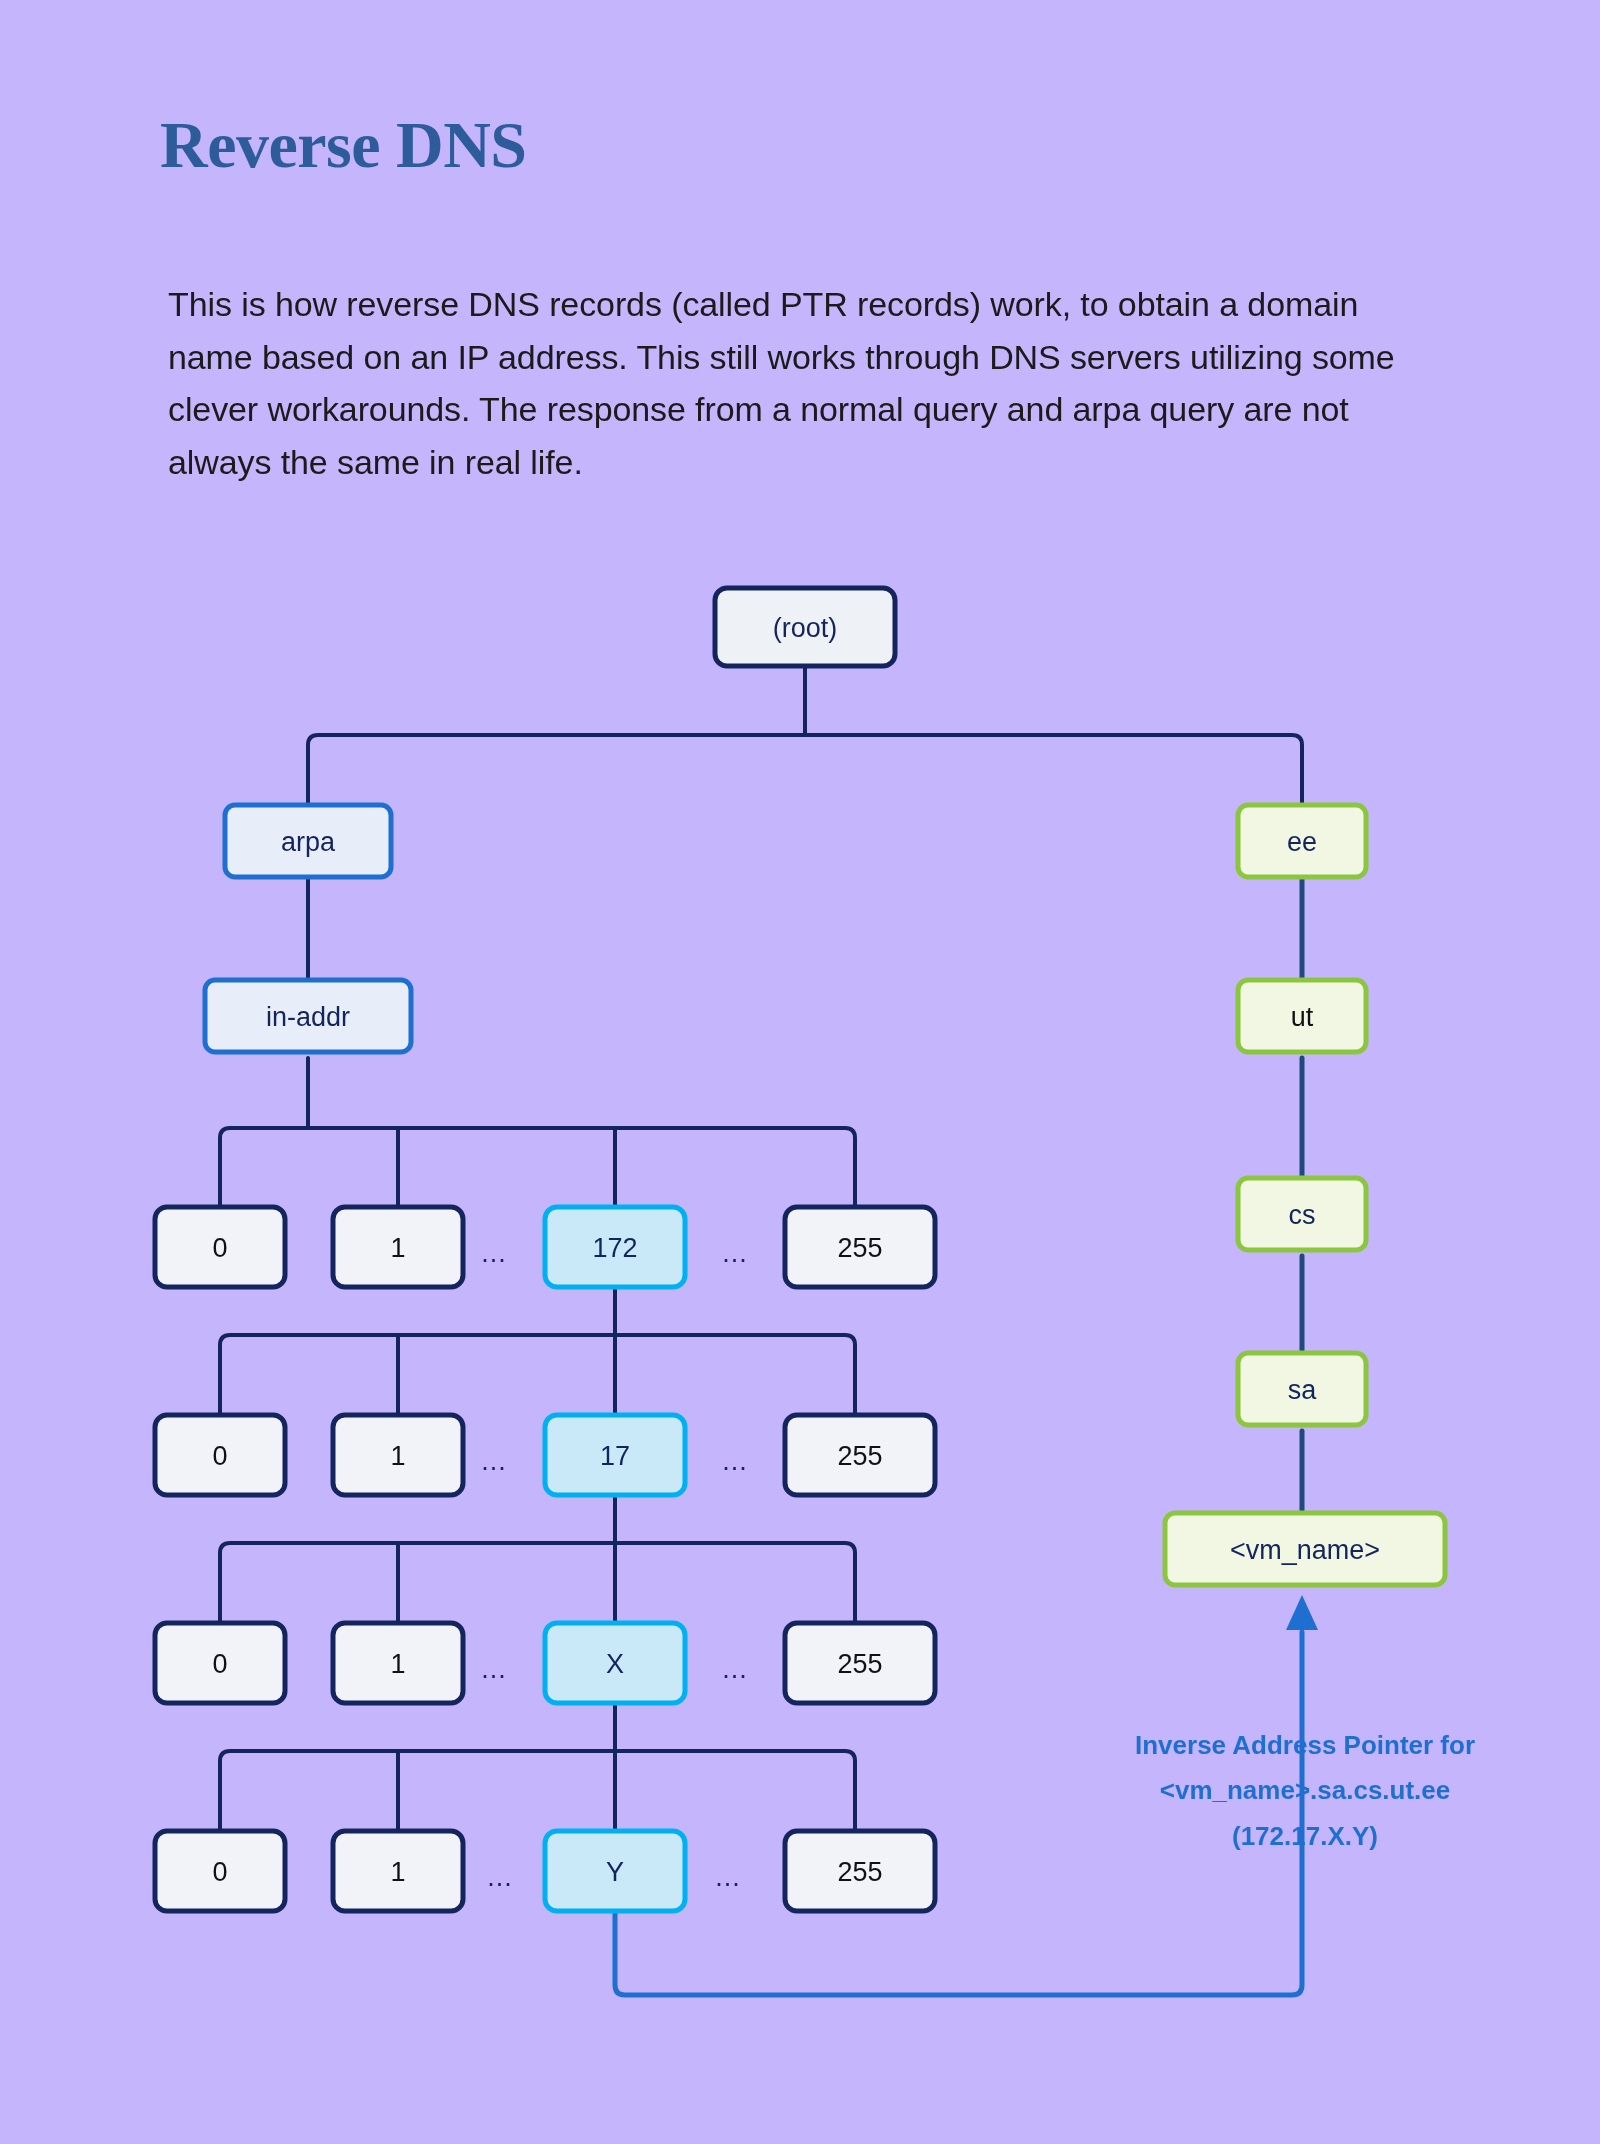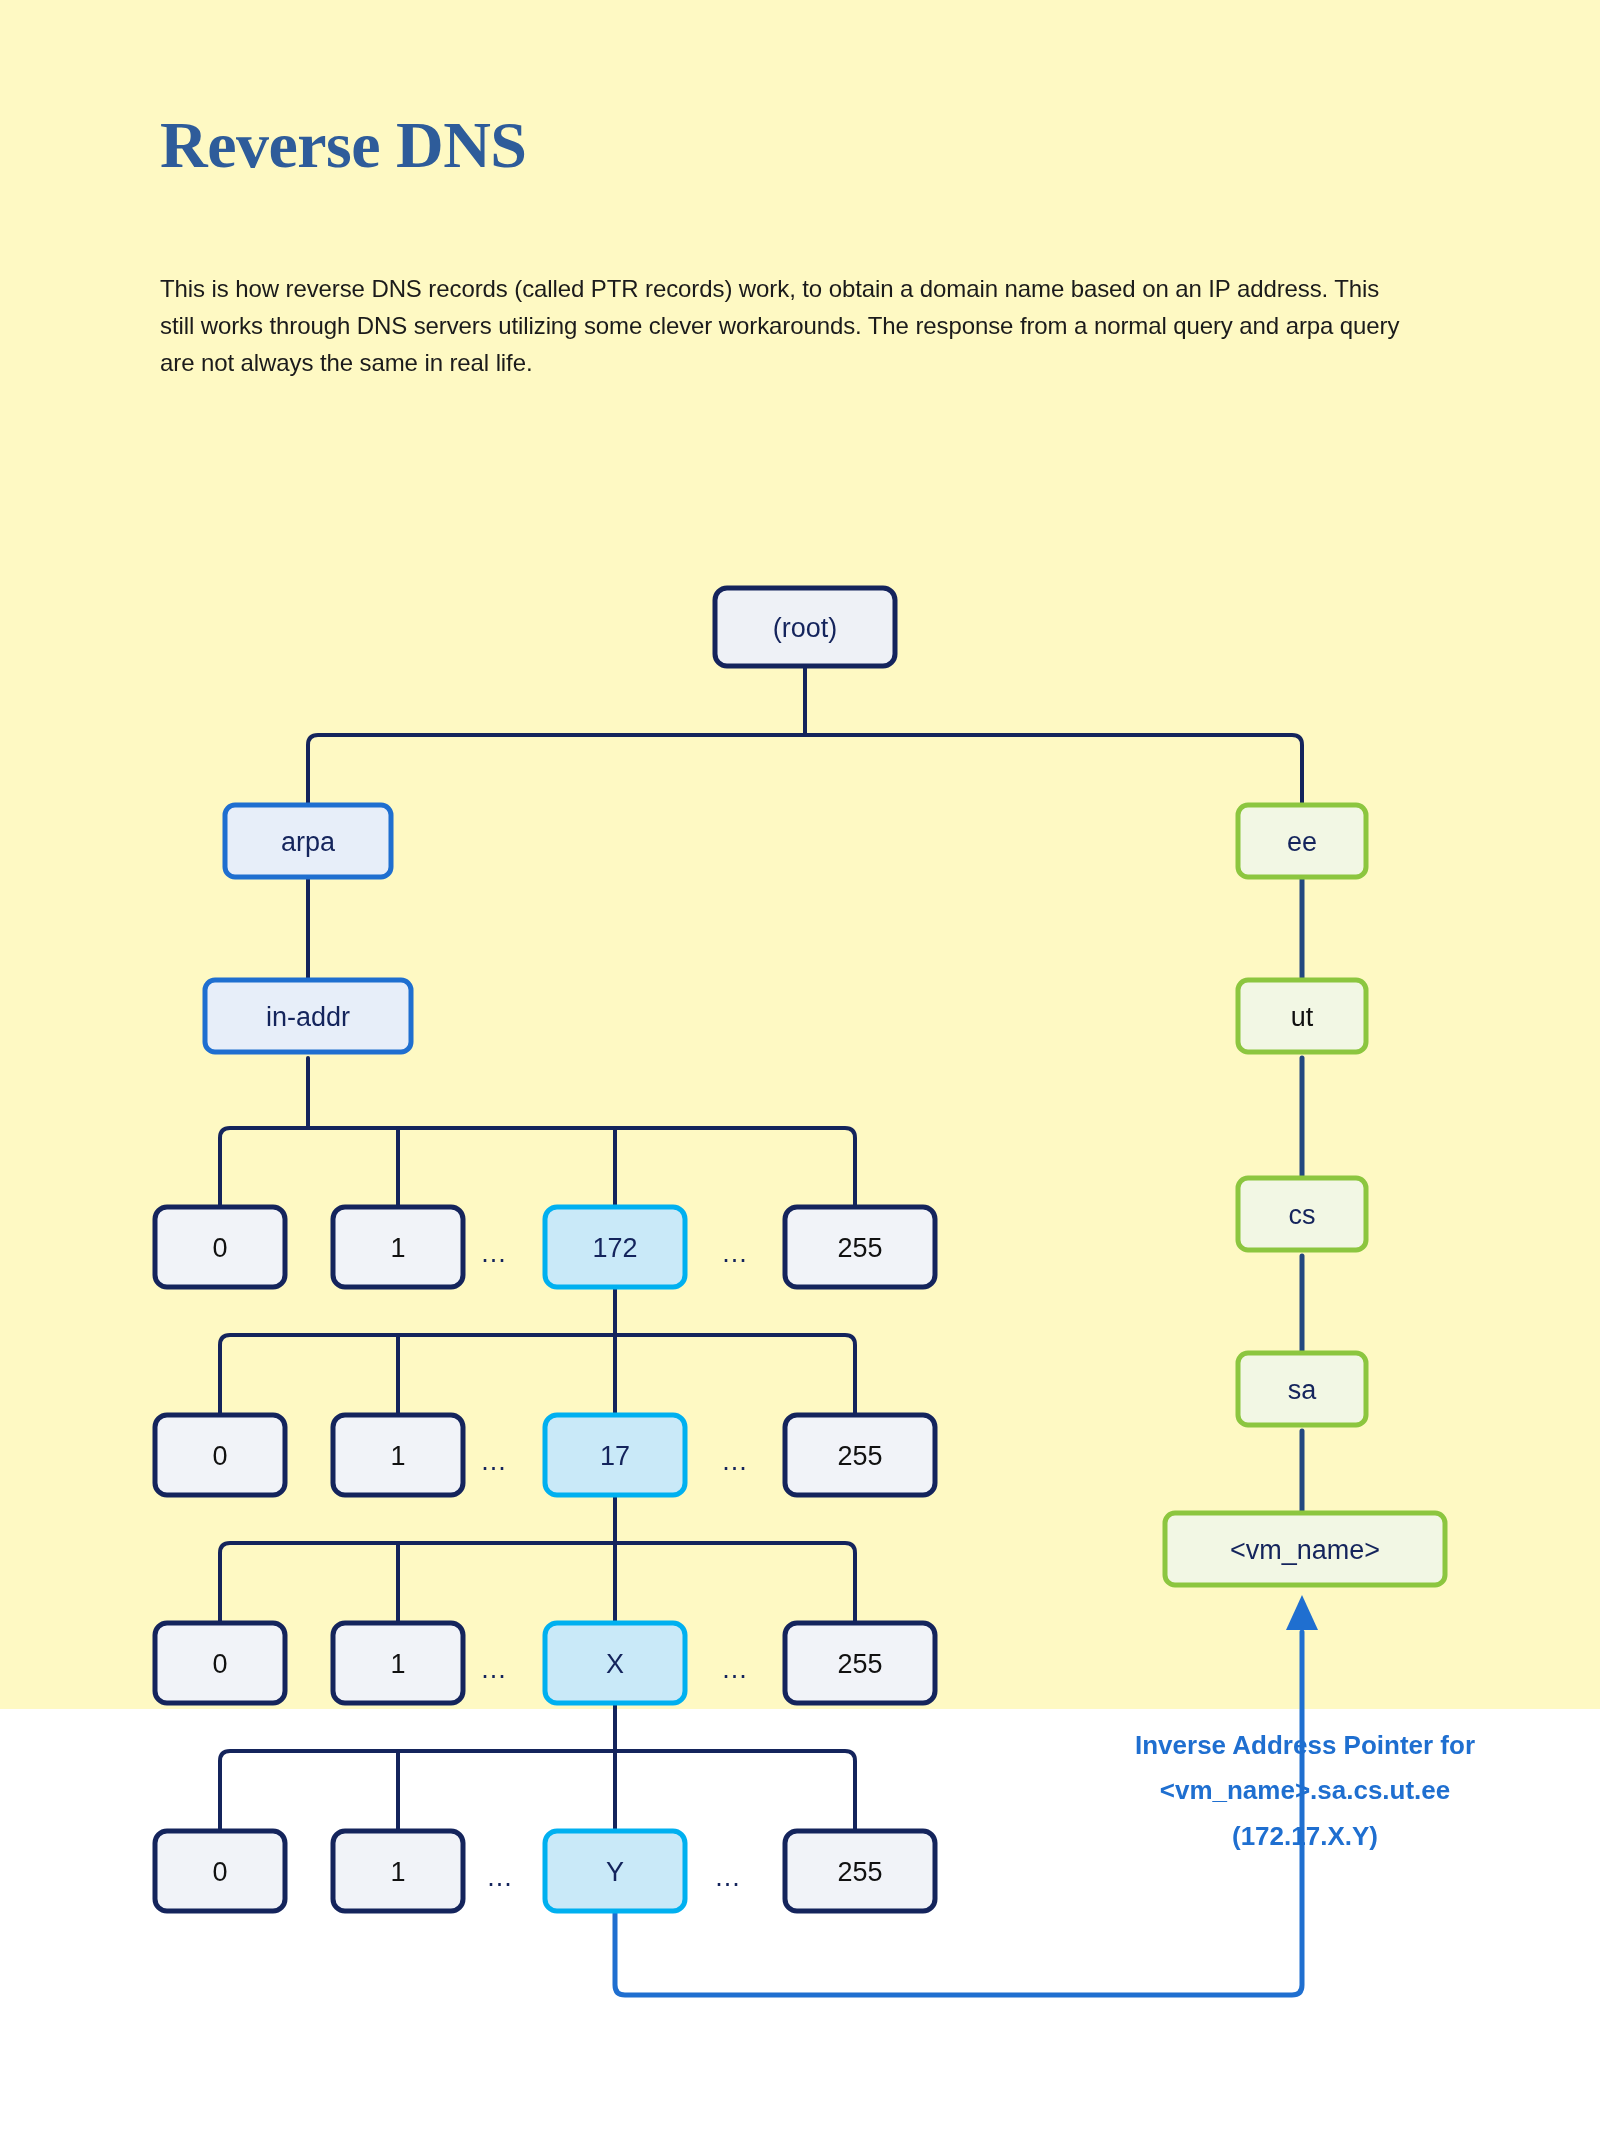--- a/index.html
+++ b/index.html
@@ -10,46 +10,46 @@
   body {
     width: 1600px;
     height: 2144px;
     font-family: "Liberation Sans", sans-serif;
     color: #1a1a1a;
     overflow: hidden;
   }
   .page {
     position: relative;
     width: 1600px;
-    height: 1709px;
-    background: #fef9c3;
+    height: 2144px;
+    background: #c4b5fd;
   }
   .header {
     position: absolute;
     left: 160px;
     top: 110px;
     width: 1280px;
   }
   h1.title {
     margin: 0;
     font-family: "Liberation Serif", "DejaVu Serif", serif;
     font-weight: bold;
     font-size: 66px;
     line-height: 1.05;
     color: #2e5c9a;
     letter-spacing: -0.5px;
   }
   p.intro {
-    margin: 0;
+    margin: 8px;
     position: absolute;
     left: 160px;
     top: 270px;
     width: 1255px;
     font-family: "Liberation Sans", sans-serif;
-    font-size: 24px;
+    font-size: 34px;
     line-height: 1.55;
     color: #1b1b1b;
     letter-spacing: -0.1px;
   }
   .diagram {
     position: absolute;
     left: 0;
     top: 0;
     width: 1600px;
     height: 2144px;

